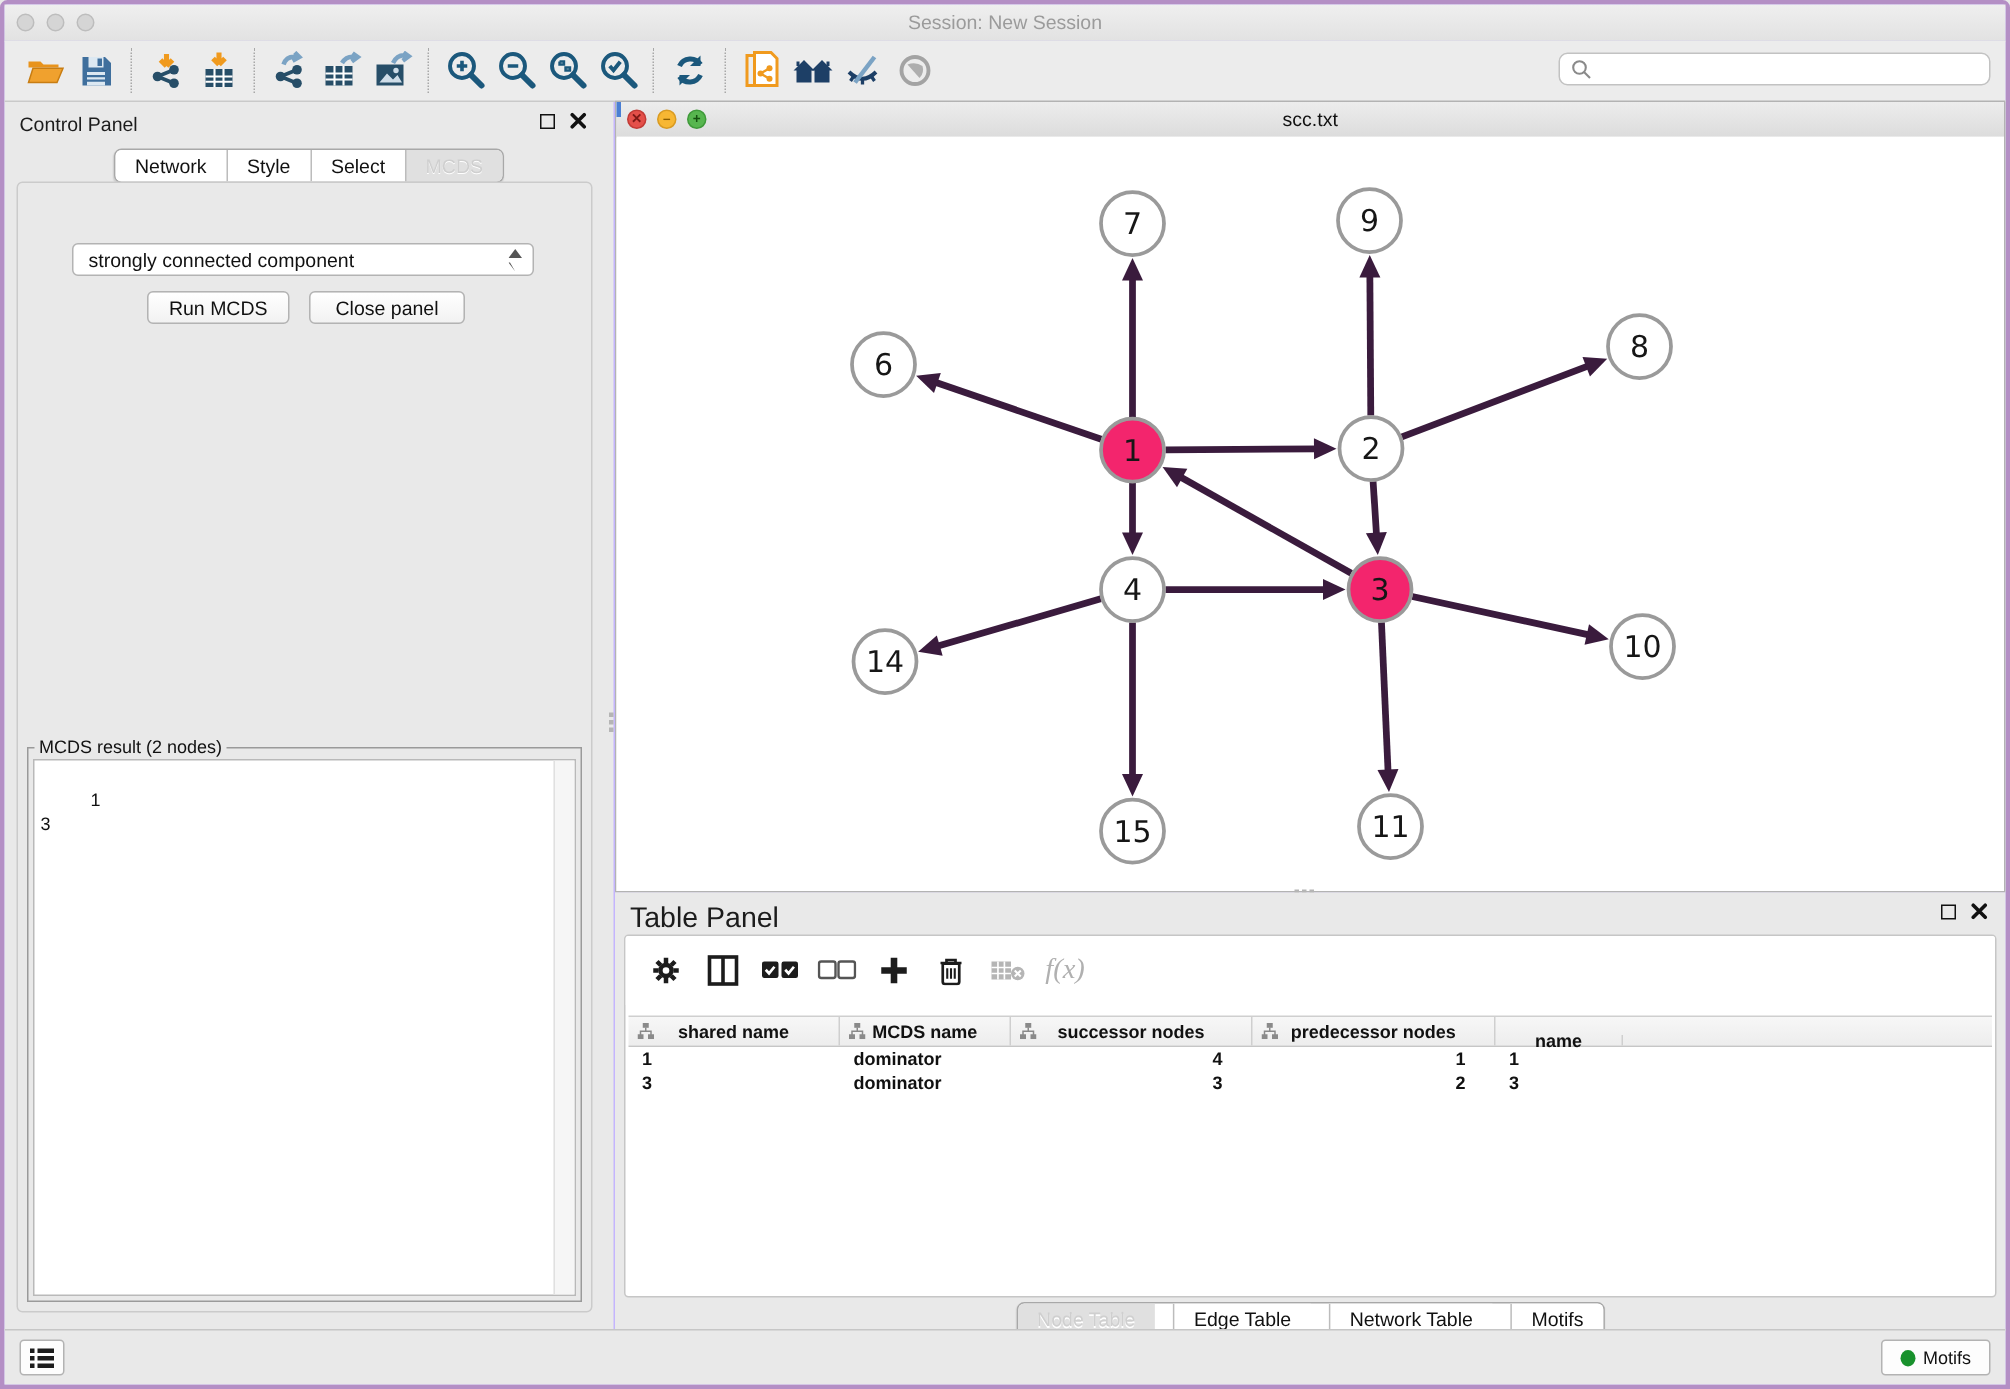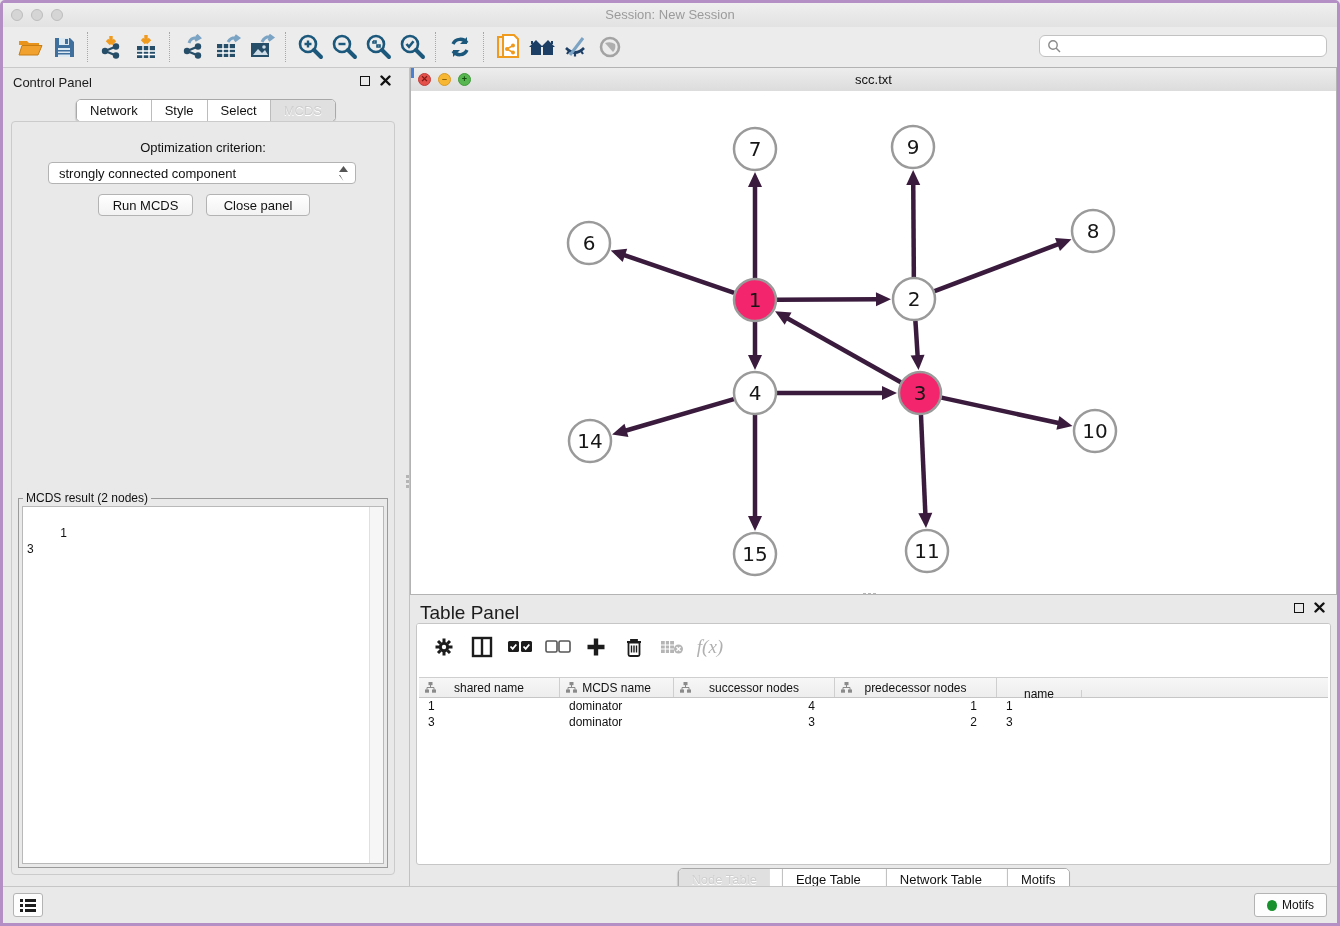--- a/index.html
+++ b/index.html
@@ -55,21 +55,21 @@
   .net-title{position:absolute;left:0;right:0;top:4px;text-align:center;font-size:13px;color:#111;}
   .net-canvas{position:absolute;left:0;right:0;top:23px;bottom:0;background:#fff;overflow:hidden;}
   .graph-label{font-family:"DejaVu Sans",sans-serif;}
   
   .table-panel{position:absolute;left:407px;top:592px;right:0;bottom:36px;background:#e9e9e9;}
   .tp-header{position:absolute;left:10px;top:7px;font-size:19px;color:#1c1c1c;text-align:right;}
   .tp-ctl{right:12px;}
   .tp-wrap{position:absolute;left:6px;right:6px;top:28px;height:240px;border:1px solid #c6c6c6;border-radius:3px;background:#fff;overflow:hidden;}
   .tp-toolbar{position:absolute;left:0;right:0;top:0;height:46px;background:#fff;display:flex;align-items:center;padding-left:10px;gap:4px;}
   .tp-tb-btn{width:34px;height:34px;display:flex;align-items:center;justify-content:center;}
-  .tbl{position:absolute;left:2px;right:2px;top:53px;bottom:0;font-size:12px;color:#111;}
+  .tbl{position:absolute;left:2px;right:2px;top:53px;bottom:0;font-size:12px;color:#111;font-weight:bold;}
   .tbl-header{display:flex;height:19px;background:linear-gradient(#f7f7f7,#ededed);border-top:1px solid #cfcfcf;border-bottom:1px solid #c6c6c6;}
   .th-cell{position:relative;display:flex;align-items:center;justify-content:center;border-right:1px solid #cfcfcf;box-sizing:border-box;font-size:12px;color:#111;}
   .th-icon{position:absolute;left:6px;top:4px;}
   .tbl-row{display:flex;height:16px;line-height:16px;background:#fff;}
   .td-cell{box-sizing:border-box;overflow:hidden;white-space:nowrap;}
   .tp-tabs{position:absolute;left:50%;transform:translateX(-50%);top:273px;gap:12px;}
   
   .statusbar{position:absolute;left:0;right:0;bottom:0;height:36px;background:#e9e9e9;border-top:1px solid #c6c6c6;}
   .sb-btn{position:absolute;top:6px;height:24px;background:#fdfdfd;border:1px solid #b3b3b3;border-radius:3px;box-sizing:border-box;display:flex;align-items:center;justify-content:center;gap:5px;font-size:12px;color:#111;}
   .sb-list{left:10px;width:30px;}
@@ -236,21 +236,20 @@
         <path d="M1.5 1.5 L9.5 9.5 M9.5 1.5 L1.5 9.5" stroke="#111" stroke-width="2.4" stroke-linecap="round"></path>
       </svg>
     </div>
     <div class="seg-tabs cp-tabs">
       <div class="seg-tab">Network</div>
       <div class="seg-tab">Style</div>
       <div class="seg-tab">Select</div>
       <div class="seg-tab selected">MCDS</div>
     </div>
     <div class="cp-content">
-      <div class="opt-label">Optimization criterion:</div>
       <div class="crit-select">
         <span>strongly connected component</span>
         <span class="stepper">
           <svg width="9" height="7" viewBox="0 0 9 7">
               <path d="M4.5 0 L9 6 H0 Z" fill="#555"></path>
             </svg>
           <svg width="9" height="7" viewBox="0 0 9 7">
               <path d="M4.5 7 L0 1 H9 1 Z" fill="#555"></path>
             </svg>
         </span>

